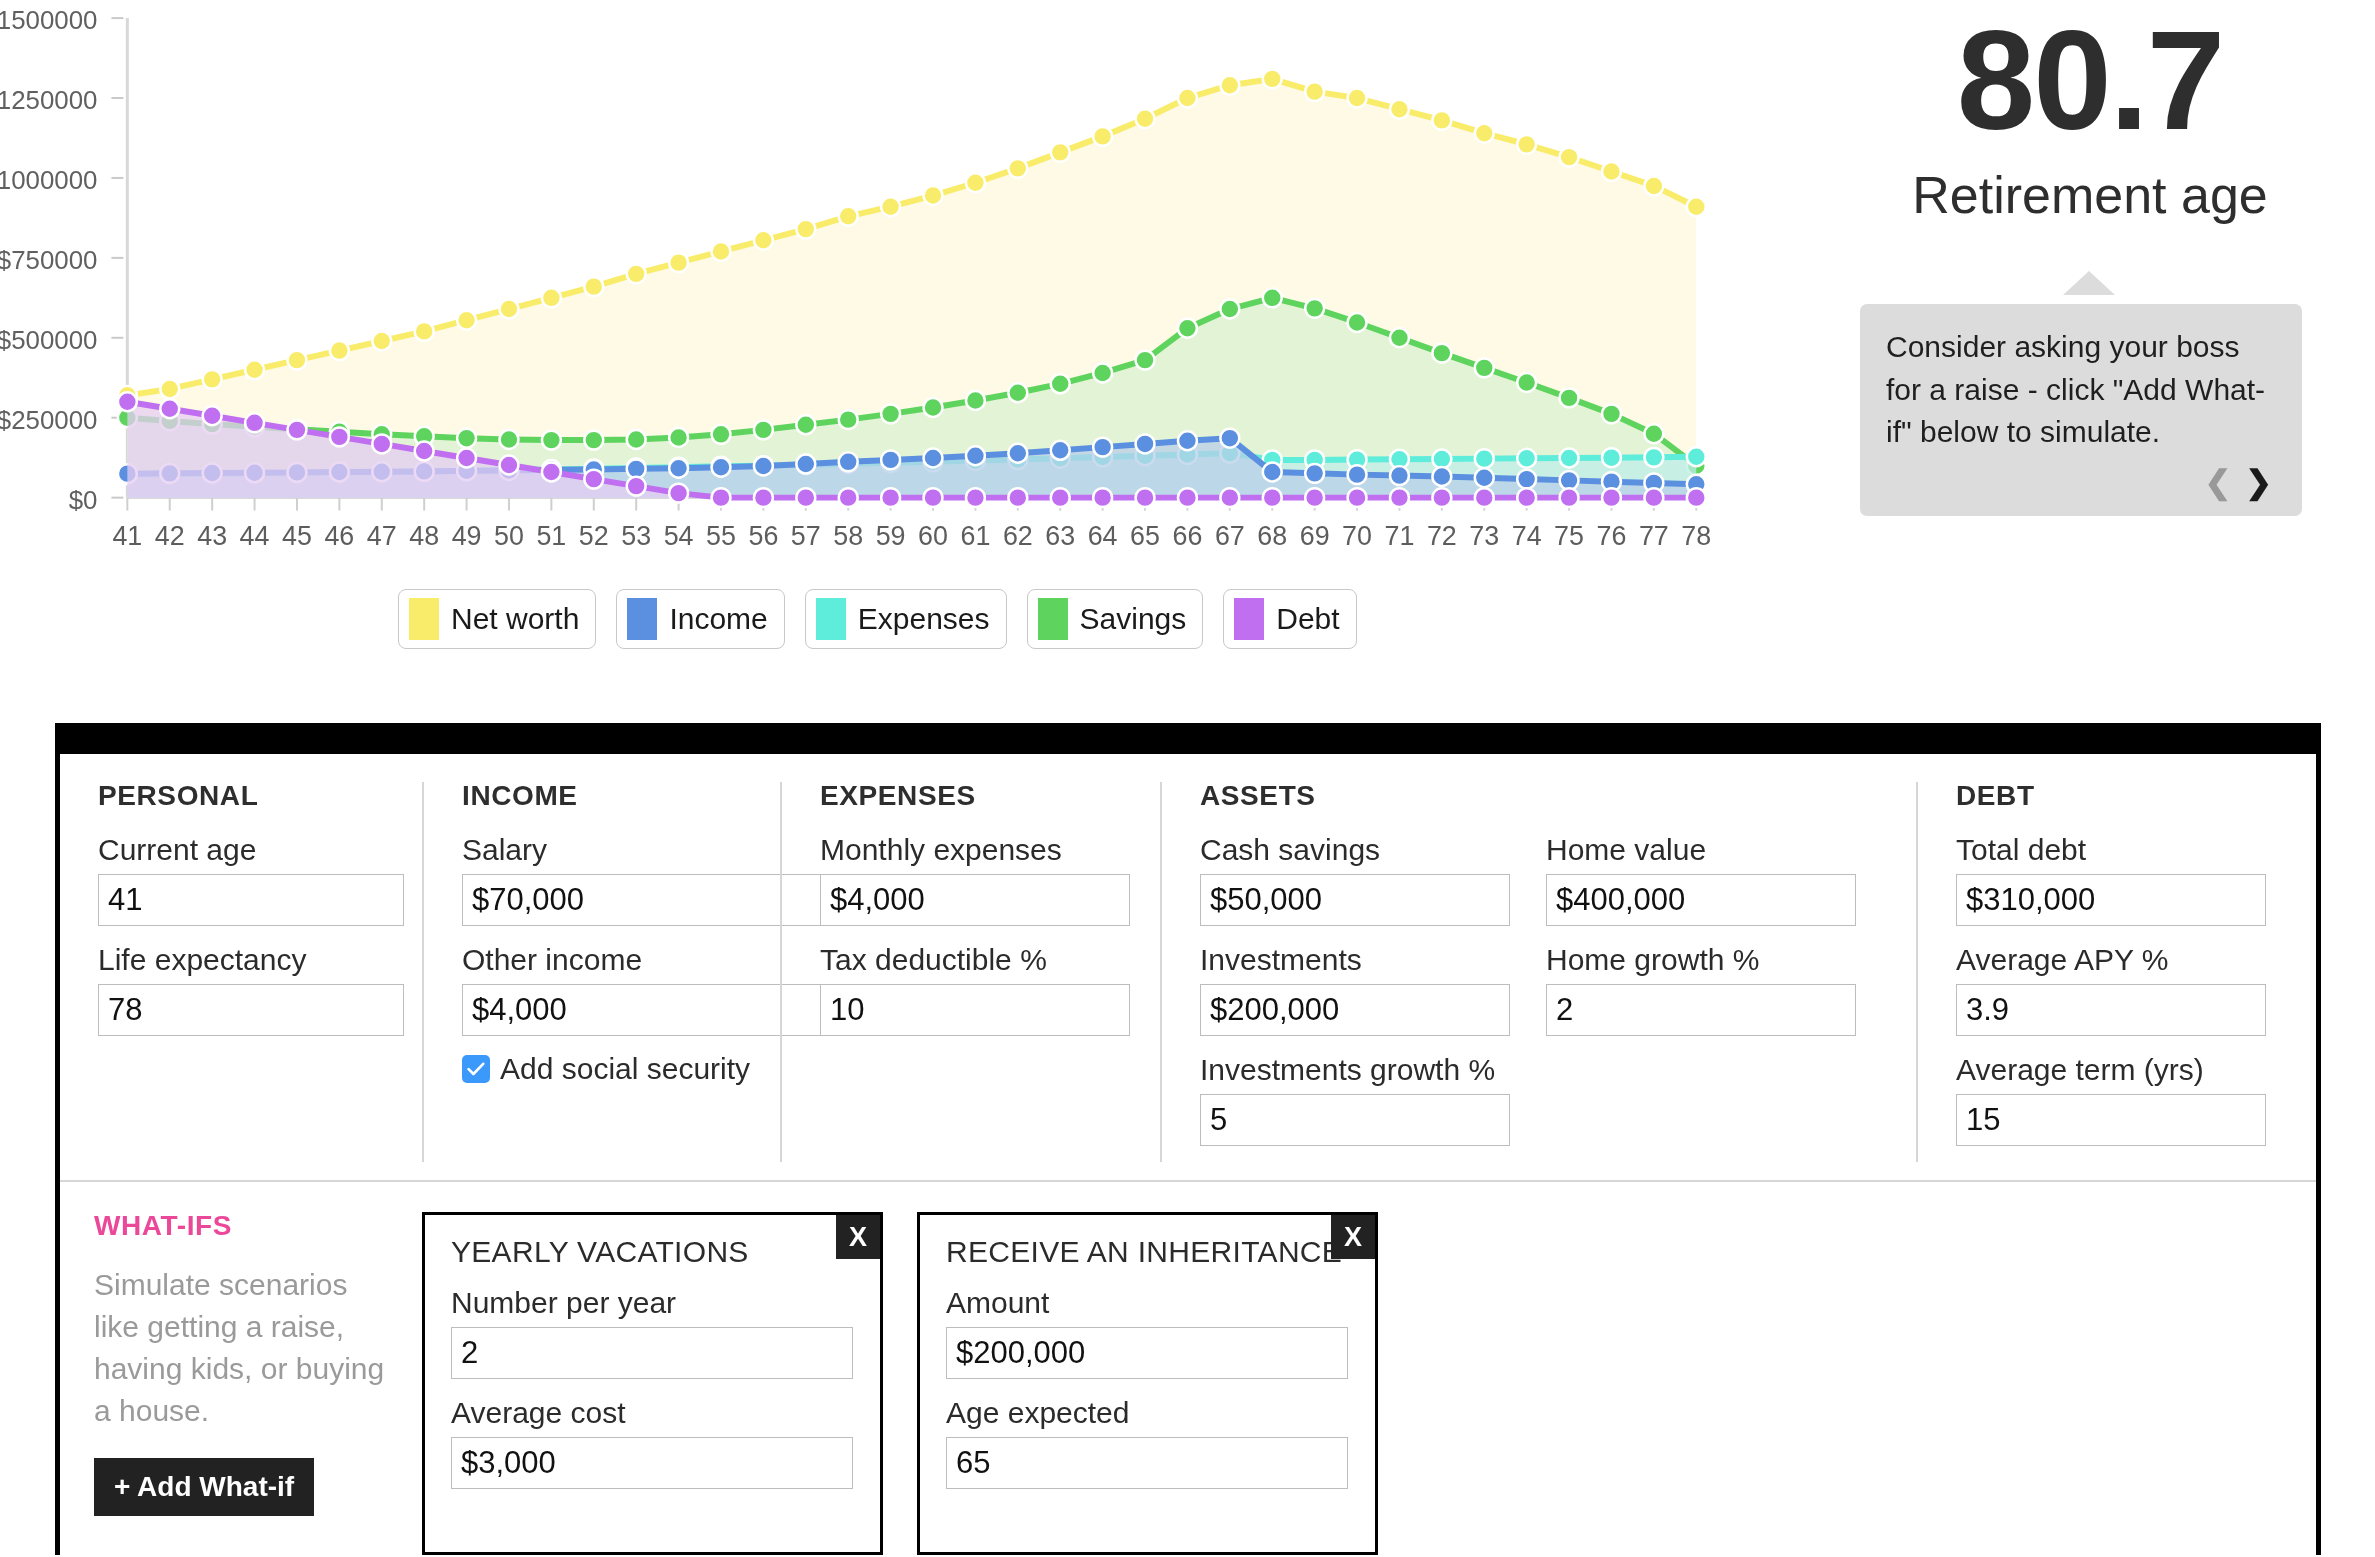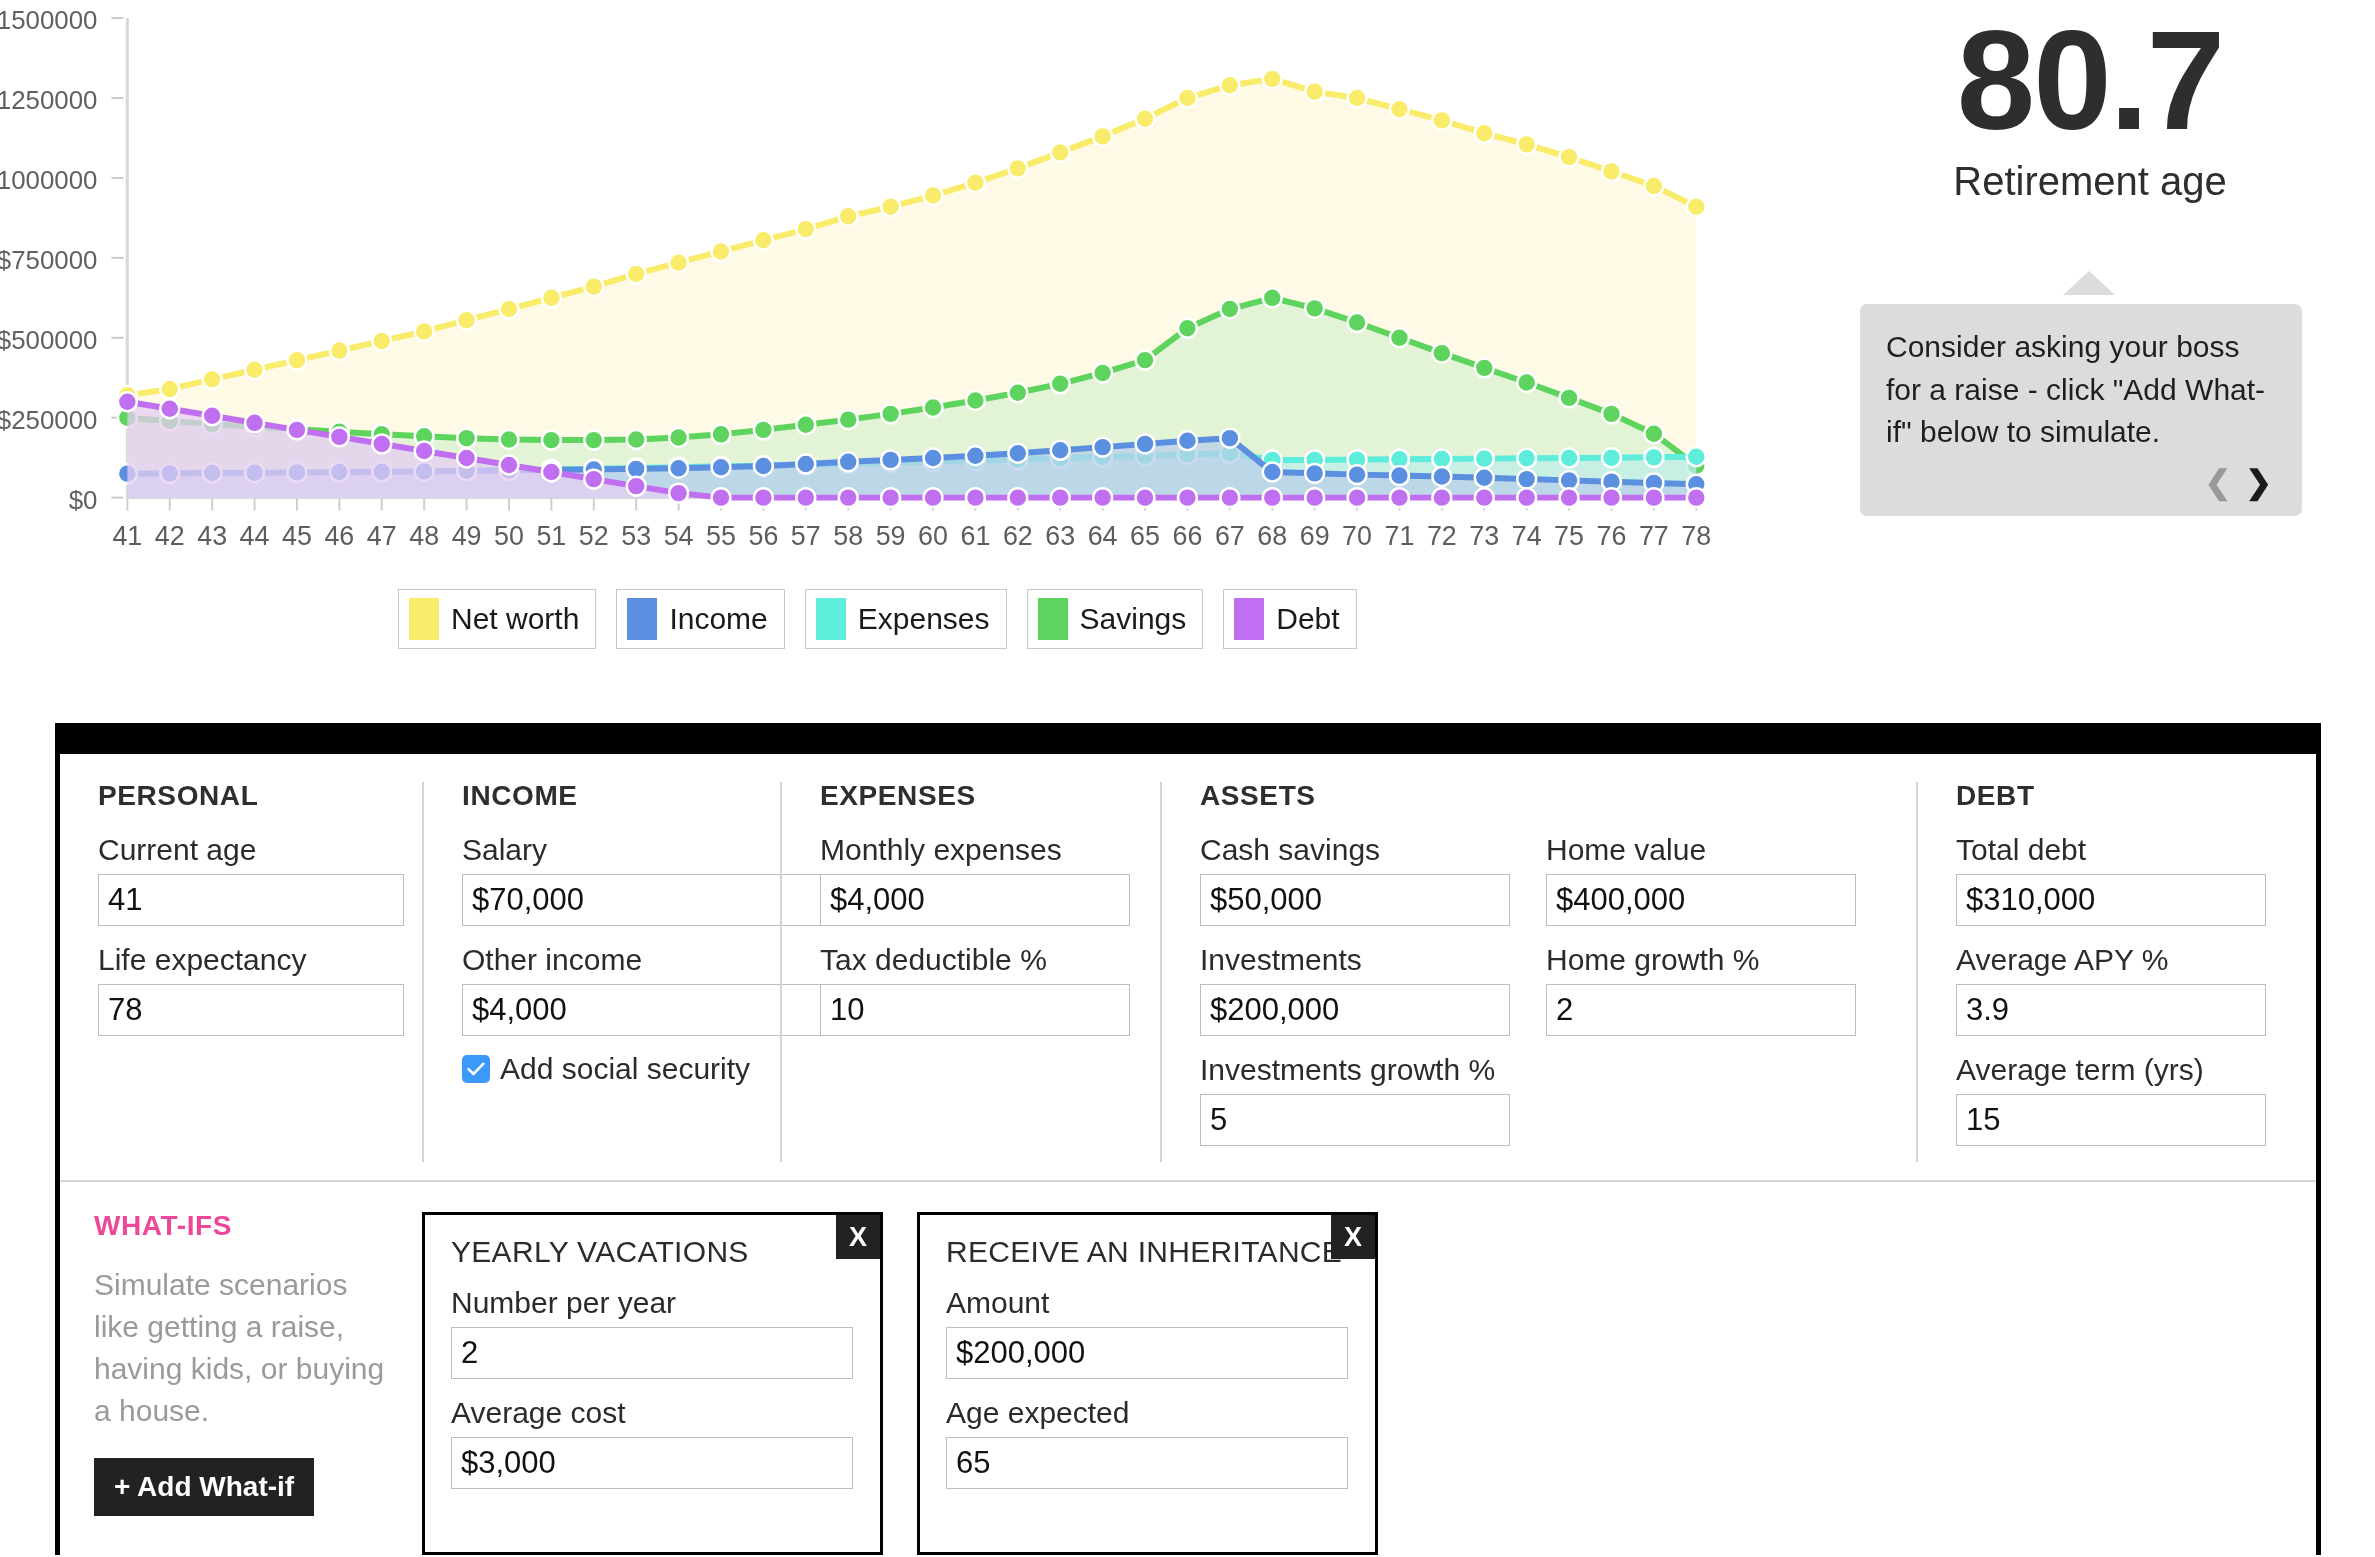--- a/index.html
+++ b/index.html
@@ -41,21 +41,21 @@
     display: flex;
     gap: 20px;
   }
   .legend-item {
     display: flex;
     align-items: center;
     border: 1px solid #c8c8c8;
     background: #fff;
     padding: 8px 16px 8px 10px;
     gap: 12px;
-    border-radius: 0;
+    border-radius: 8px;
   }
   .legend-swatch {
     width: 30px;
     height: 42px;
     display: block;
   }
   .legend-label {
     font-size: 30px;
     color: #1a1a1a;
     white-space: nowrap;
@@ -71,23 +71,23 @@
     text-align: center;
   }
   #retirement-value {
     font-size: 141px;
     font-weight: bold;
     letter-spacing: -2px;
     color: #2e2e2e;
     line-height: 1;
   }
   #retirement-caption {
-    font-size: 40px;
+    font-size: 52px;
     color: #2e2e2e;
-    margin-top: 10px;
+    margin-top: 18px;
     line-height: 1;
   }
 
   
   #tip-bubble {
     position: absolute;
     left: 1860px;
     top: 304px;
     width: 442px;
     background: #dcdcdc;

